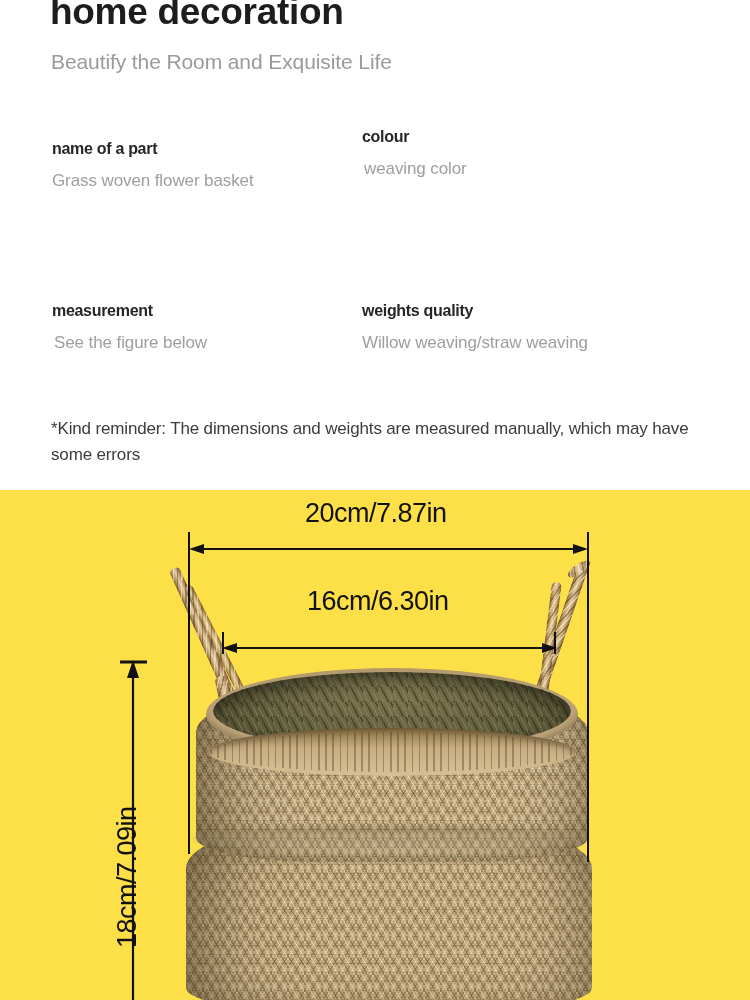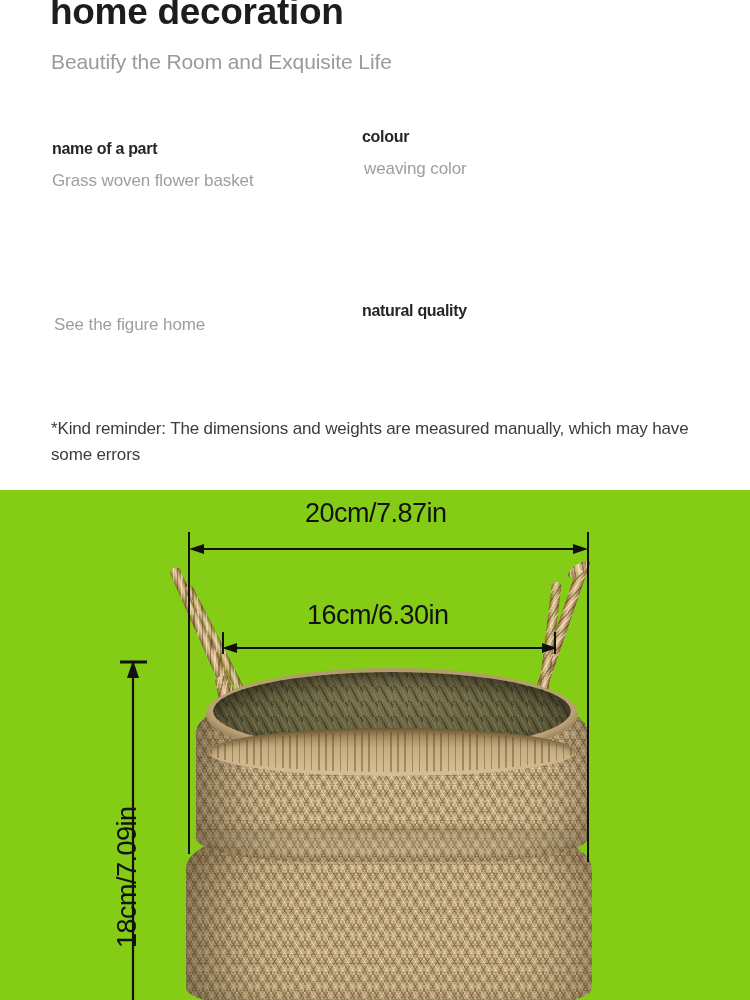--- a/index.html
+++ b/index.html
@@ -36,21 +36,21 @@
 
   .reminder{
     position:absolute;left:51px;top:416px;width:680px;
     font-size:17px;font-weight:400;color:#3c3c3c;
     line-height:1.55;letter-spacing:-0.15px;
   }
 
   
   .photo{
     position:absolute;left:0;top:490px;width:750px;height:510px;
-    overflow:hidden;background:#84cc16;
+    overflow:hidden;background:#fde047;
   }
 
   
   .basket{position:absolute;left:0;top:0;width:750px;height:510px;}
 
   
   .handle{position:absolute;}
   .rope{
     position:absolute;
     background:
@@ -167,25 +167,27 @@
     <div class="spec-label">name of a part</div>
     <div class="spec-value">Grass woven flower basket</div>
   </div>
 
   <div class="spec-cell" style="left:362px;top:128px;">
     <div class="spec-label">colour</div>
     <div class="spec-value" style="margin-left:2px;">weaving color</div>
   </div>
 
   <div class="spec-cell" style="left:52px;top:302px;">
-    <div class="spec-value" style="margin-left:2px;">See the figure home</div>
+    <div class="spec-label">measurement</div>
+    <div class="spec-value" style="margin-left:2px;">See the figure below</div>
   </div>
 
   <div class="spec-cell" style="left:362px;top:302px;">
-    <div class="spec-label">natural quality</div>
+    <div class="spec-label">weights quality</div>
+    <div class="spec-value">Willow weaving/straw weaving</div>
   </div>
 
 </div>
 
 <div class="reminder">*Kind reminder: The dimensions and weights are measured manually, which may have some errors</div>
 
 <div class="photo">
 
   <div class="basket">
 
@@ -229,21 +231,21 @@
   </div>
 
   <div class="ann">
     <div class="ext-line" style="left:222px;top:142px;height:22px;"></div>
     <div class="ext-line" style="left:554px;top:142px;height:22px;"></div>
     <svg class="arrow" width="336" height="20" style="left:222px;top:148px;">
       <line x1="4" y1="10" x2="331" y2="10" stroke="#111" stroke-width="2.2"></line>
       <polygon points="0,10 15,5 15,15" fill="#111"></polygon>
       <polygon points="335,10 320,5 320,15" fill="#111"></polygon>
     </svg>
-    <div class="dim-text" style="left:307px;top:110px;">16cm/6.30in</div>
+    <div class="dim-text" style="left:307px;top:96px;">16cm/6.30in</div>
   </div>
 
   <div class="ann">
     <svg class="arrow" width="40" height="350" style="left:114px;top:168px;">
       <line x1="19" y1="5" x2="19" y2="350" stroke="#111" stroke-width="2.2"></line>
       <polygon points="19,2 13,20 25,20" fill="#111"></polygon>
       <line x1="6" y1="4" x2="33" y2="4" stroke="#111" stroke-width="3"></line>
     </svg>
     <div class="dim-text-v" style="left:112px;top:458px;">18cm/7.09in</div>
   </div>

